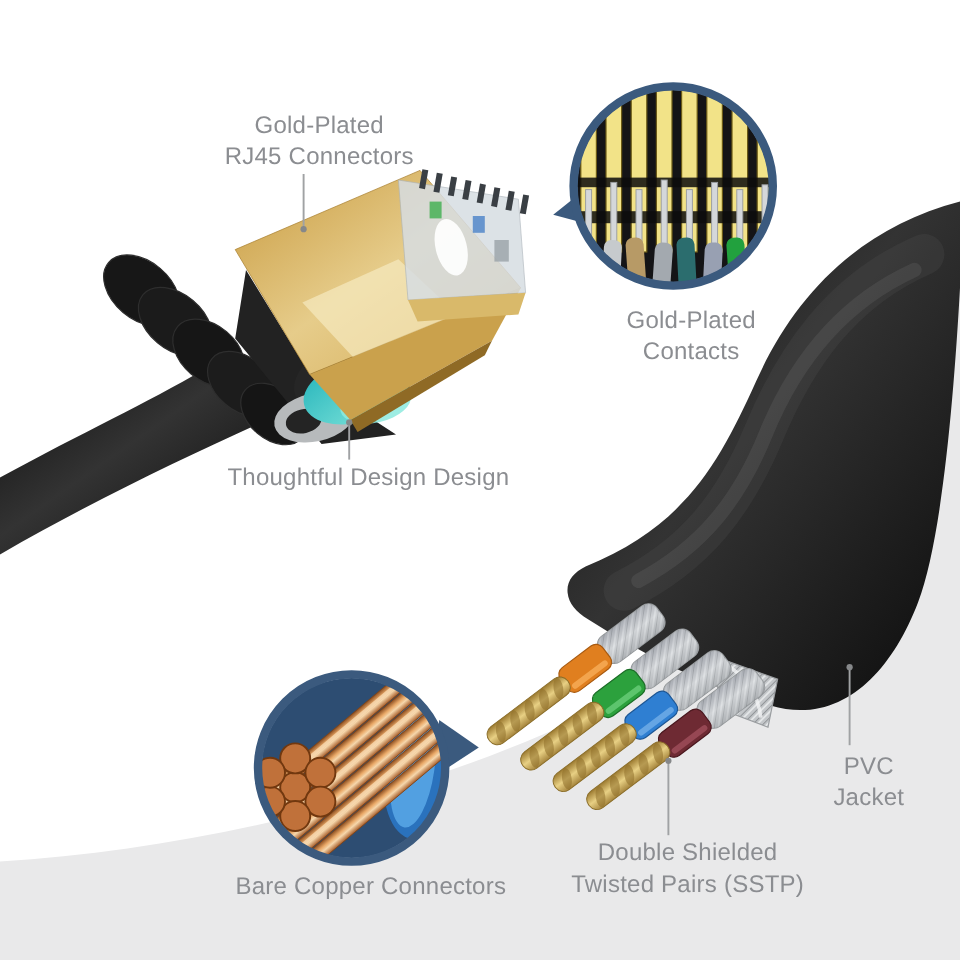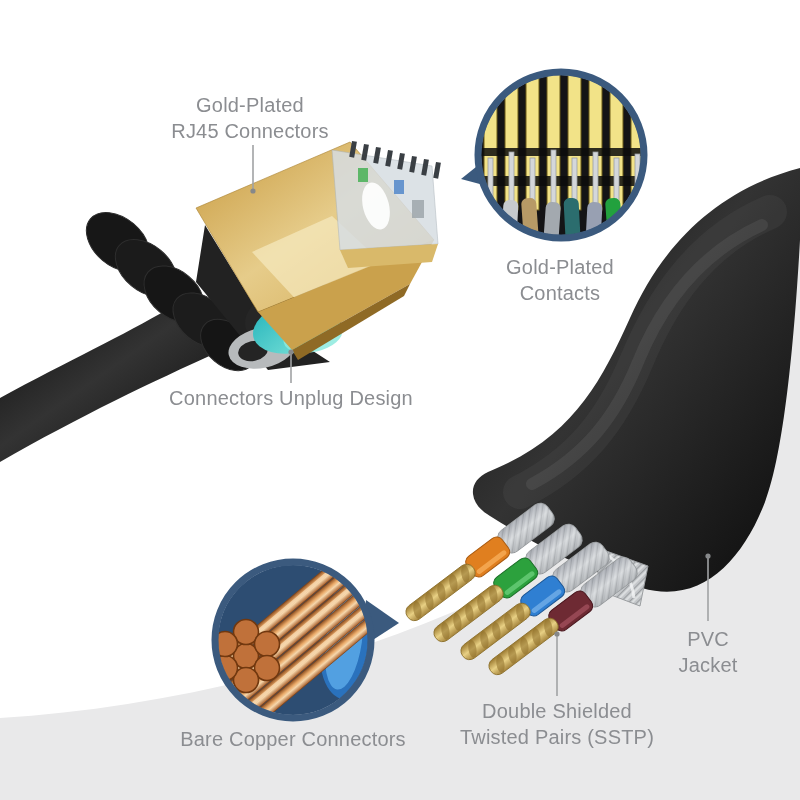--- a/index.html
+++ b/index.html
@@ -10,20 +10,21 @@
     position:absolute;
     transform:translateX(-50%);
     text-align:center;
     color:#8b8d91;
     font-size:20px;
     line-height:26px;
     font-weight:500;
     letter-spacing:.2px;
     white-space:pre-line;
     pointer-events:none;
+    margin-left:16px;
   }
 </style>
 </head>
 <body>
 
 <div class="stage">
 <svg width="800" height="800" viewBox="0 0 800 800">
   <defs>
     <linearGradient id="cableGrad" x1="0" y1="0" x2="1" y2="1">
       <stop offset="0" stop-color="#0e0e0e"></stop>
@@ -271,18 +272,18 @@
     </g>
     <circle cx="293" cy="640" r="78" fill="none" stroke="#3b5a7e" stroke-width="7"></circle>
   </g>
 </svg>
 
   
   <div class="label" style="left:250px; top:92px;">Gold-Plated
 RJ45 Connectors</div>
   <div class="label" style="left:560px; top:254px;">Gold-Plated
 Contacts</div>
-  <div class="label" style="left:291px; top:385px;">Connectors Unplug Design</div>
+  <div class="label" style="left:291px; top:385px;">Thoughtful Design Design</div>
   <div class="label" style="left:557px; top:698px;">Double Shielded
 Twisted Pairs  (SSTP)</div>
   <div class="label" style="left:708px; top:626px;">PVC Jacket</div>
   <div class="label" style="left:293px; top:726px;">Bare Copper Connectors</div>
 </div>
 
 </body></html>

